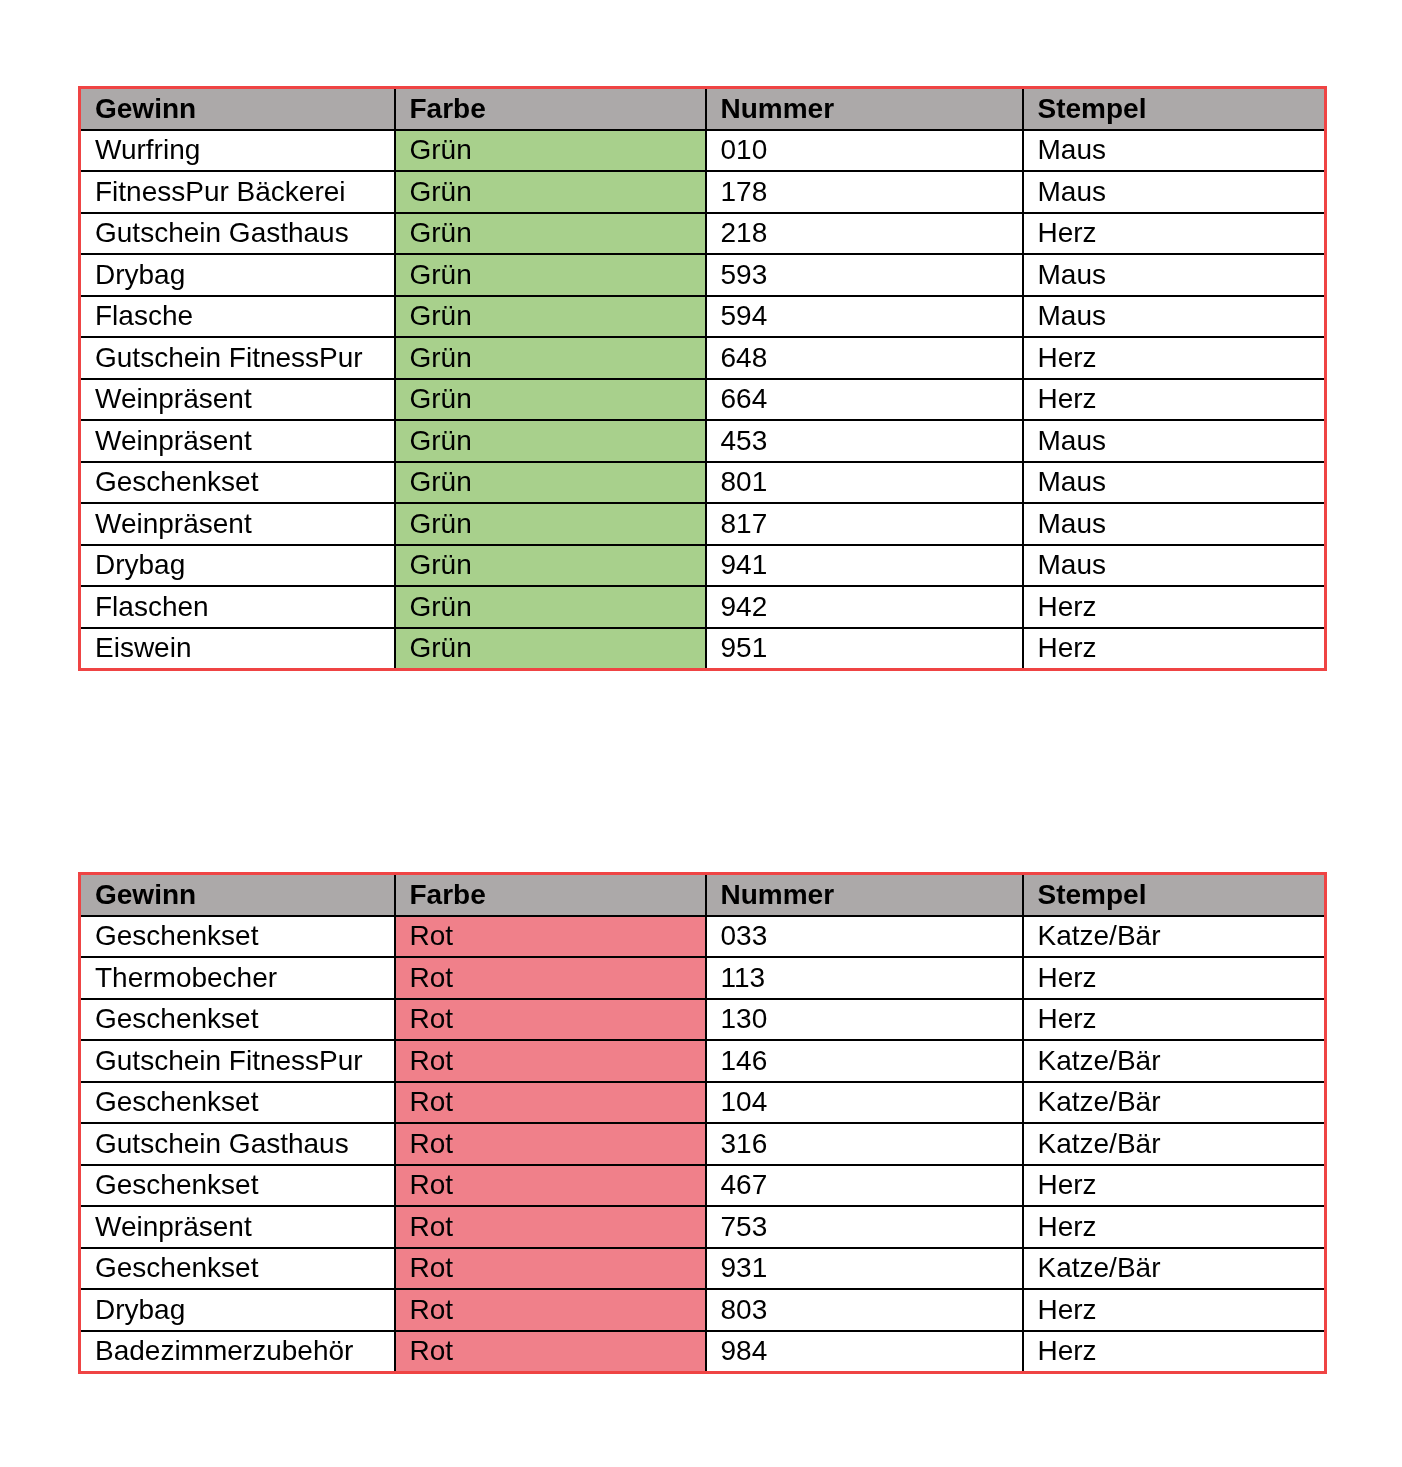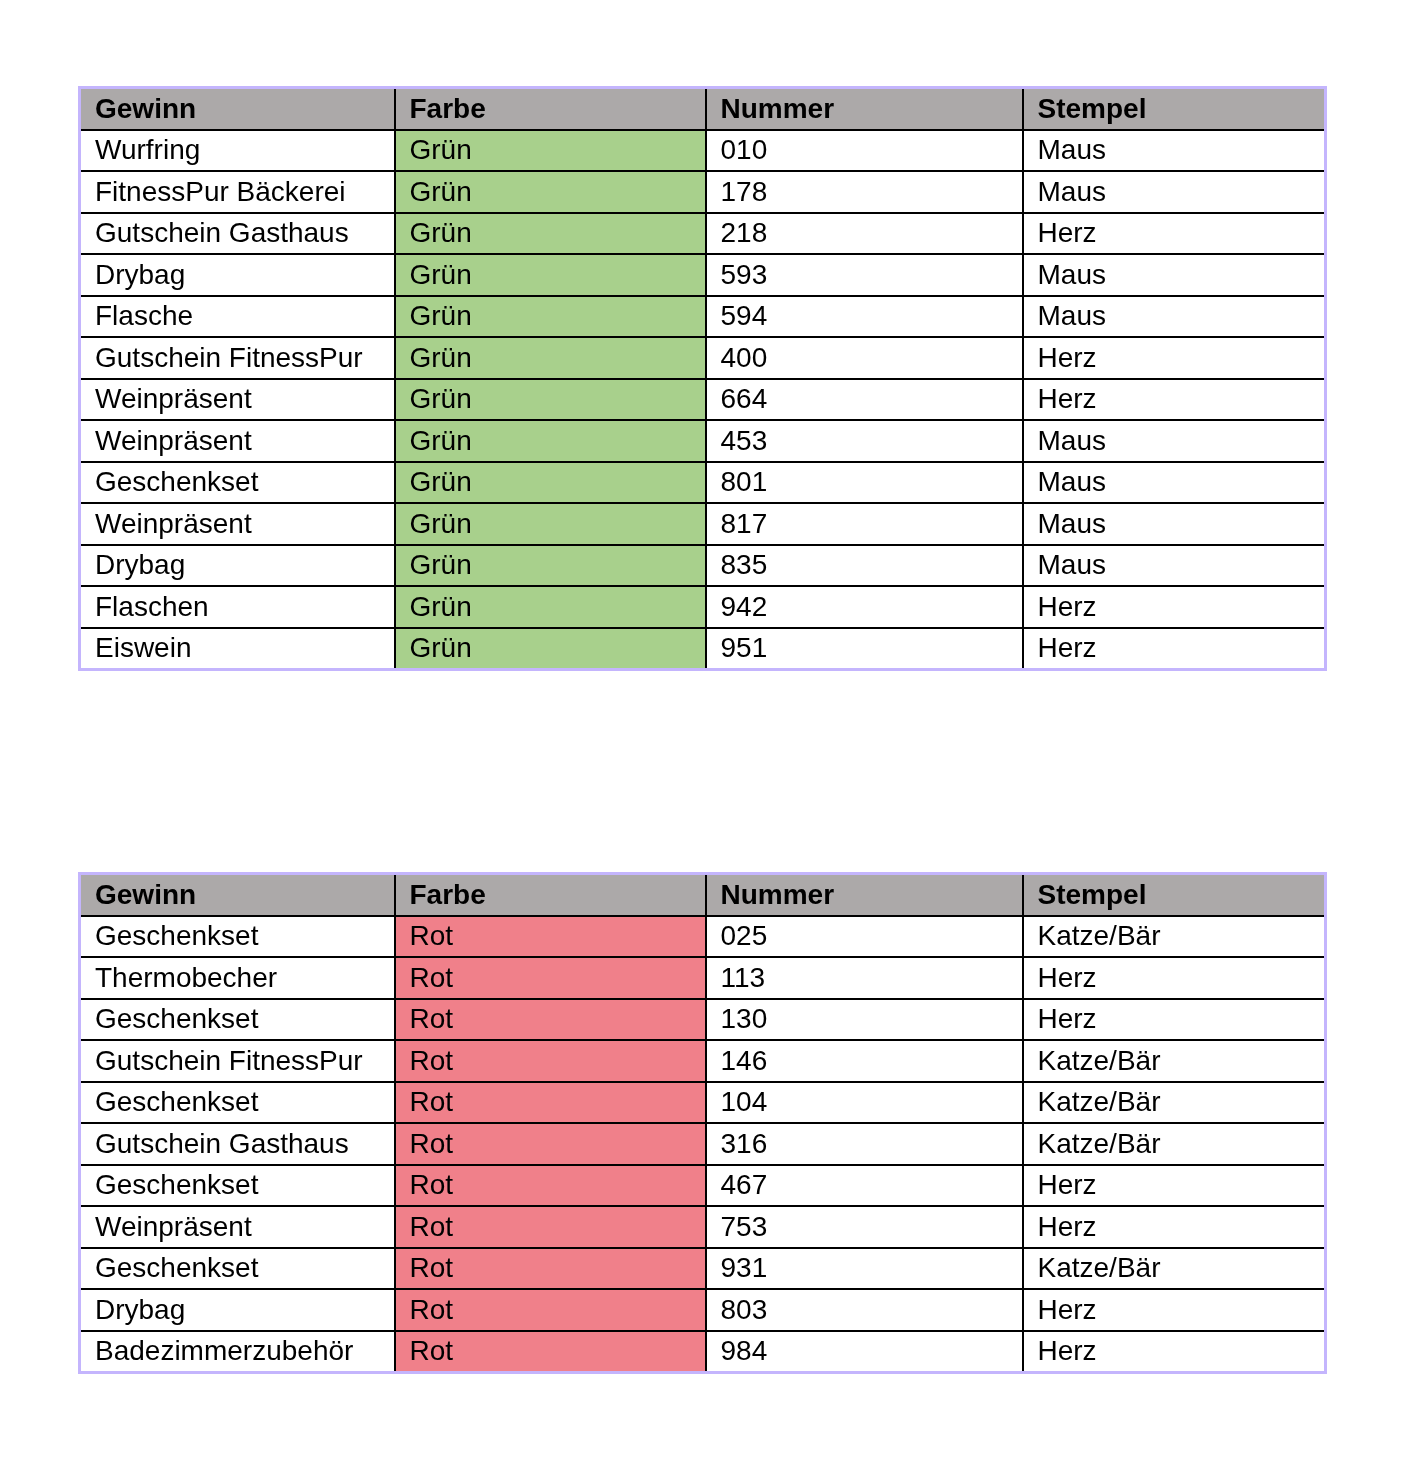--- a/index.html
+++ b/index.html
@@ -15,21 +15,21 @@
     font-family: "Liberation Sans", sans-serif;
     color: #000000;
   }
   .prize-table {
     position: absolute;
     left: 78px;
     width: 1246px;
     border-collapse: collapse;
     table-layout: fixed;
     font-size: 28px;
-    border: 3px solid #c4b5fd;
+    border: 3px solid #ef4444;
   }
   .prize-table.table-0 { top: 86px; }
   .prize-table.table-1 { top: 872px; }
   .prize-table th,
   .prize-table td {
     border: 2px solid #000000;
     height: 39.5px;
     padding: 0 6px 0 14px;
     text-align: left;
     vertical-align: middle;
@@ -91,21 +91,21 @@
         </tr>
         <tr>
           <td>Flasche</td>
           <td style="background: rgb(168, 208, 140);">Grün</td>
           <td>594</td>
           <td>Maus</td>
         </tr>
         <tr>
           <td>Gutschein FitnessPur</td>
           <td style="background: rgb(168, 208, 140);">Grün</td>
-          <td>400</td>
+          <td>648</td>
           <td>Herz</td>
         </tr>
         <tr>
           <td>Weinpräsent</td>
           <td style="background: rgb(168, 208, 140);">Grün</td>
           <td>664</td>
           <td>Herz</td>
         </tr>
         <tr>
           <td>Weinpräsent</td>
@@ -121,21 +121,21 @@
         </tr>
         <tr>
           <td>Weinpräsent</td>
           <td style="background: rgb(168, 208, 140);">Grün</td>
           <td>817</td>
           <td>Maus</td>
         </tr>
         <tr>
           <td>Drybag</td>
           <td style="background: rgb(168, 208, 140);">Grün</td>
-          <td>835</td>
+          <td>941</td>
           <td>Maus</td>
         </tr>
         <tr>
           <td>Flaschen</td>
           <td style="background: rgb(168, 208, 140);">Grün</td>
           <td>942</td>
           <td>Herz</td>
         </tr>
         <tr>
           <td>Eiswein</td>
@@ -158,21 +158,21 @@
           <th style="background: rgb(172, 169, 169);">Gewinn</th>
           <th style="background: rgb(172, 169, 169);">Farbe</th>
           <th style="background: rgb(172, 169, 169);">Nummer</th>
           <th style="background: rgb(172, 169, 169);">Stempel</th>
         </tr>
       </thead>
     <tbody>
         <tr>
           <td>Geschenkset</td>
           <td style="background: rgb(240, 128, 138);">Rot</td>
-          <td>025</td>
+          <td>033</td>
           <td>Katze/Bär</td>
         </tr>
         <tr>
           <td>Thermobecher</td>
           <td style="background: rgb(240, 128, 138);">Rot</td>
           <td>113</td>
           <td>Herz</td>
         </tr>
         <tr>
           <td>Geschenkset</td>

